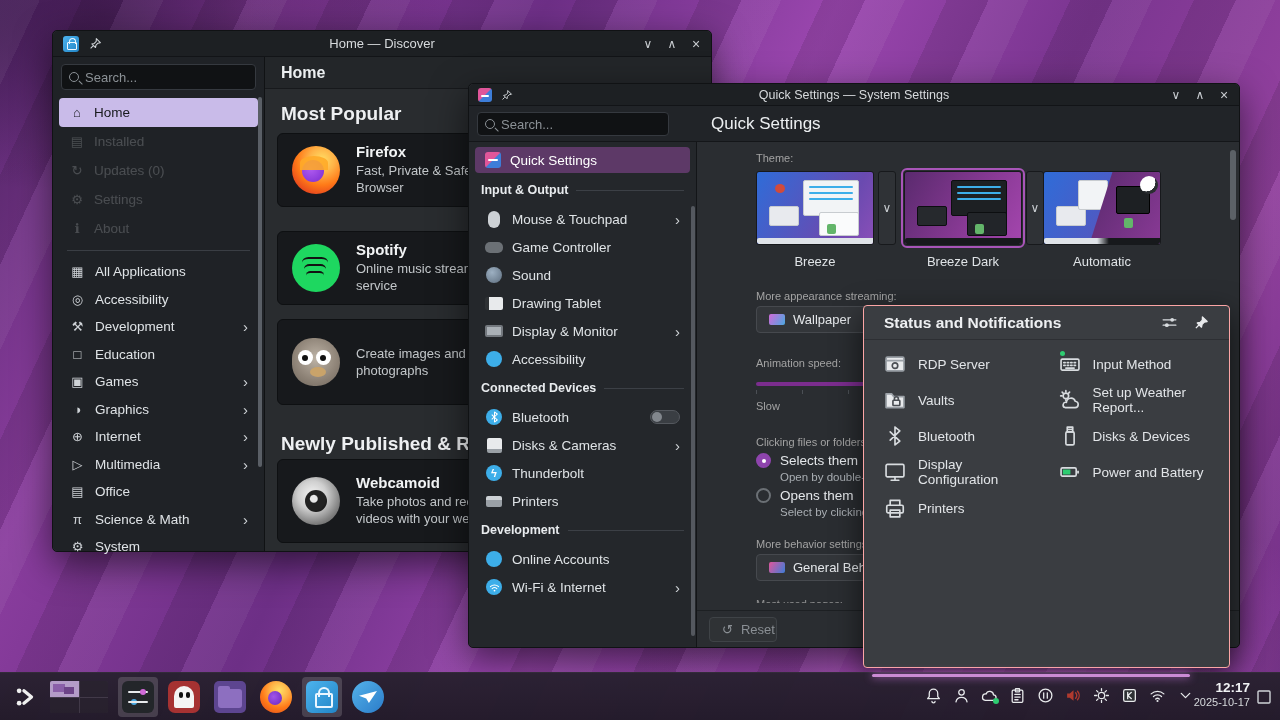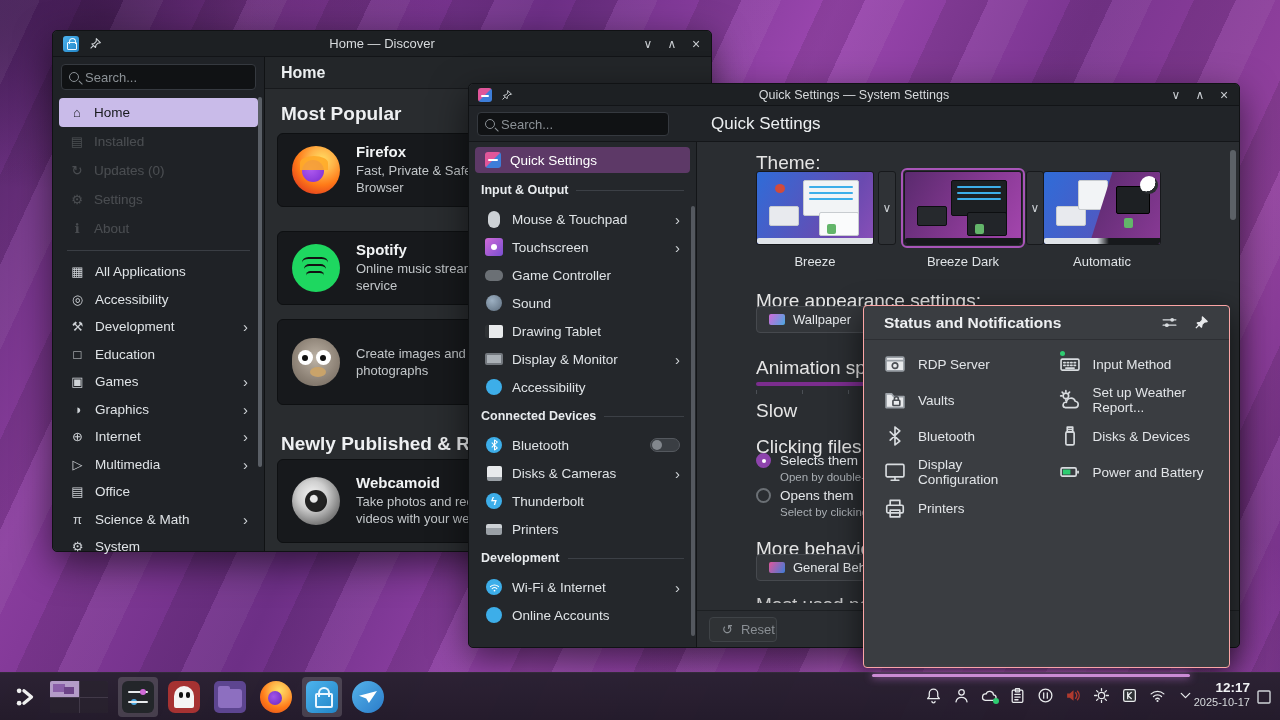--- a/index.html
+++ b/index.html
@@ -89,21 +89,21 @@
 .boltg::after{content:"ϟ";font-size:11px;color:#fff;font-weight:700}
 .tgl{margin-left:auto;width:30px;height:14px;background:#3a3e43;border:1px solid #54585e;border-radius:7px;position:relative}
 .tgl::after{content:"";position:absolute;left:1px;top:1px;width:10px;height:10px;border-radius:50%;background:#82878d}
 
 .thumb{position:absolute;width:118px;height:74px;border-radius:3px;overflow:hidden;border:1px solid #17191c}
 .thumb .win1{position:absolute;border-radius:2px}
 .tsel{outline:2px solid #a855b8;outline-offset:1px}
 .thlabel{position:absolute;width:118px;text-align:center;font-size:13px;color:#dfe3e6}
 .thchev{position:absolute;width:18px;height:74px;background:#2f3236;border:1px solid #17191c;border-radius:3px;color:#c9cdd1;display:flex;align-items:center;justify-content:center;font-size:12px}
 .thchev::before{content:"∨"}
-.ss-label{position:absolute;font-size:19px;color:#e5e5e5;white-space:nowrap}
+.ss-label{position:absolute;font-size:11px;color:#a3a3a3;white-space:nowrap}
 .ss-btn{position:absolute;height:27px;background:#33363a;border:1px solid #46494e;border-radius:4px;display:flex;align-items:center;gap:8px;padding:0 12px;font-size:13px;color:#e4e7ea;white-space:nowrap}
 .radio{width:15px;height:15px;border-radius:50%;border:2px solid #6b7075;flex:none}
 .radio.on{border-color:#8e44ad;background:#8e44ad;position:relative}
 .radio.on::after{content:"";position:absolute;left:3.5px;top:3.5px;width:4px;height:4px;background:#fff;border-radius:50%}
 .rrow{position:absolute;display:flex;align-items:center;gap:9px;font-size:13.5px;color:#e4e7ea}
 .rsub{position:absolute;font-size:11.5px;color:#a9aeb3;white-space:nowrap}
 
 #popup{position:absolute;left:863px;top:305px;width:367px;height:363px;background:#3a3d41;border:1px solid #fca5a5;border-radius:4px;box-shadow:0 10px 30px rgba(0,0,0,.6)}
 #popup .phead{position:absolute;left:0;right:0;top:0;height:34px;display:flex;align-items:center;padding:0 20px;font-size:15.5px;font-weight:600;color:#eef0f2;border-bottom:1px solid #2d2f33}
 #pgrid{position:absolute;left:8px;right:8px;top:40px;display:grid;grid-template-columns:1fr 1fr;grid-auto-rows:36px;row-gap:0}
@@ -322,25 +322,20 @@
         <i></i>
       </div>
     <div class="ss-item">
         <span class="sicon">
           <span class="ic-mouse"></span>
         </span>
         <span>Mouse &amp; Touchpad</span>
         <span class="chev"></span>
       </div>
     <div class="ss-item">
-        <span class="sicon ic-touch"></span>
-        <span>Touchscreen</span>
-        <span class="chev"></span>
-      </div>
-    <div class="ss-item">
         <span class="sicon">
           <span class="ic-game"></span>
         </span>
         <span>Game Controller</span>
       </div>
     <div class="ss-item">
         <span class="sicon">
           <span class="ic-sound"></span>
         </span>
         <span>Sound</span>
@@ -396,38 +391,38 @@
     <div class="ss-item">
         <span class="sicon">
           <span class="ic-print"></span>
         </span>
         <span>Printers</span>
       </div>
 
     <div class="ss-sech">
         <span>Development</span>
         <i></i>
+      </div>
+    <div class="ss-item">
+        <span class="sicon">
+          <span class="ic-blue rnd"></span>
+        </span>
+        <span>Online Accounts</span>
       </div>
     <div class="ss-item">
         <span class="sicon">
           <span class="ic-blue rnd" style="display:flex;align-items:center;justify-content:center">
             <svg width="11" height="9" viewBox="0 0 12 10">
               <path d="M1.5 4a6.5 6.5 0 0 1 9 0M3.4 6.2a3.8 3.8 0 0 1 5.2 0" stroke="#fff" stroke-width="1.2" fill="none" stroke-linecap="round"></path>
               <circle cx="6" cy="8.4" r="1" fill="#fff"></circle>
             </svg>
           </span>
         </span>
         <span>Wi-Fi &amp; Internet</span>
         <span class="chev"></span>
-      </div>
-    <div class="ss-item">
-        <span class="sicon">
-          <span class="ic-blue rnd"></span>
-        </span>
-        <span>Online Accounts</span>
       </div>
 
     <div class="sb" style="right:1px;top:64px;height:430px;background:#54585f"></div>
   </div>
 
   <div id="ss-main">
     <span class="ss-label" style="left:59px;top:10px">Theme:</span>
 
     <div class="thumb" style="left:59px;top:29px;background:linear-gradient(120deg,#2f6cd8 0%,#6a4ab0 70%,#8a4fb8 100%)">
       <span class="win1" style="left:46px;top:8px;width:56px;height:36px;background:#f2f4f6;border:1px solid #c8ccd0"></span>
@@ -457,21 +452,21 @@
       <span class="win1" style="left:72px;top:14px;width:34px;height:28px;background:#1d2023;border:1px solid #000"></span>
       <span class="win1" style="left:80px;top:46px;width:9px;height:10px;background:#63b56a;border-radius:2px"></span>
       <span class="win1" style="left:96px;top:4px;width:18px;height:18px;border-radius:50%;background:radial-gradient(circle at 35% 35%,#ffffff 55%,#2a2d31 56%)"></span>
       <span class="win1" style="left:0;bottom:0;width:118px;height:6px;background:linear-gradient(90deg,#dfe3e8 45%,#17191c 55%)"></span>
     </div>
 
     <span class="thlabel" style="left:59px;top:112px">Breeze</span>
     <span class="thlabel" style="left:207px;top:112px">Breeze Dark</span>
     <span class="thlabel" style="left:346px;top:112px">Automatic</span>
 
-    <span class="ss-label" style="left:59px;top:148px">More appearance settings:</span>
+    <span class="ss-label" style="left:59px;top:148px">More appearance streaming:</span>
     <div class="ss-btn" style="left:59px;top:164px;width:190px">
       <span class="sicon" style="width:16px;height:16px">
           <span style="width:16px;height:11px;border-radius:2px;background:linear-gradient(120deg,#d06ad8,#4aa8e0)"></span>
         </span>
       <span>Wallpaper</span>
     </div>
 
     <span class="ss-label" style="left:59px;top:215px">Animation speed:</span>
     <div class="abs" style="left:59px;top:240px;width:420px;height:4px;border-radius:2px;background:#7b2d8e"></div>
     <div class="abs" style="left:59px;top:248px;width:420px;height:4px;background:repeating-linear-gradient(90deg,#4b4f55 0 1px,transparent 1px 46px)"></div>

